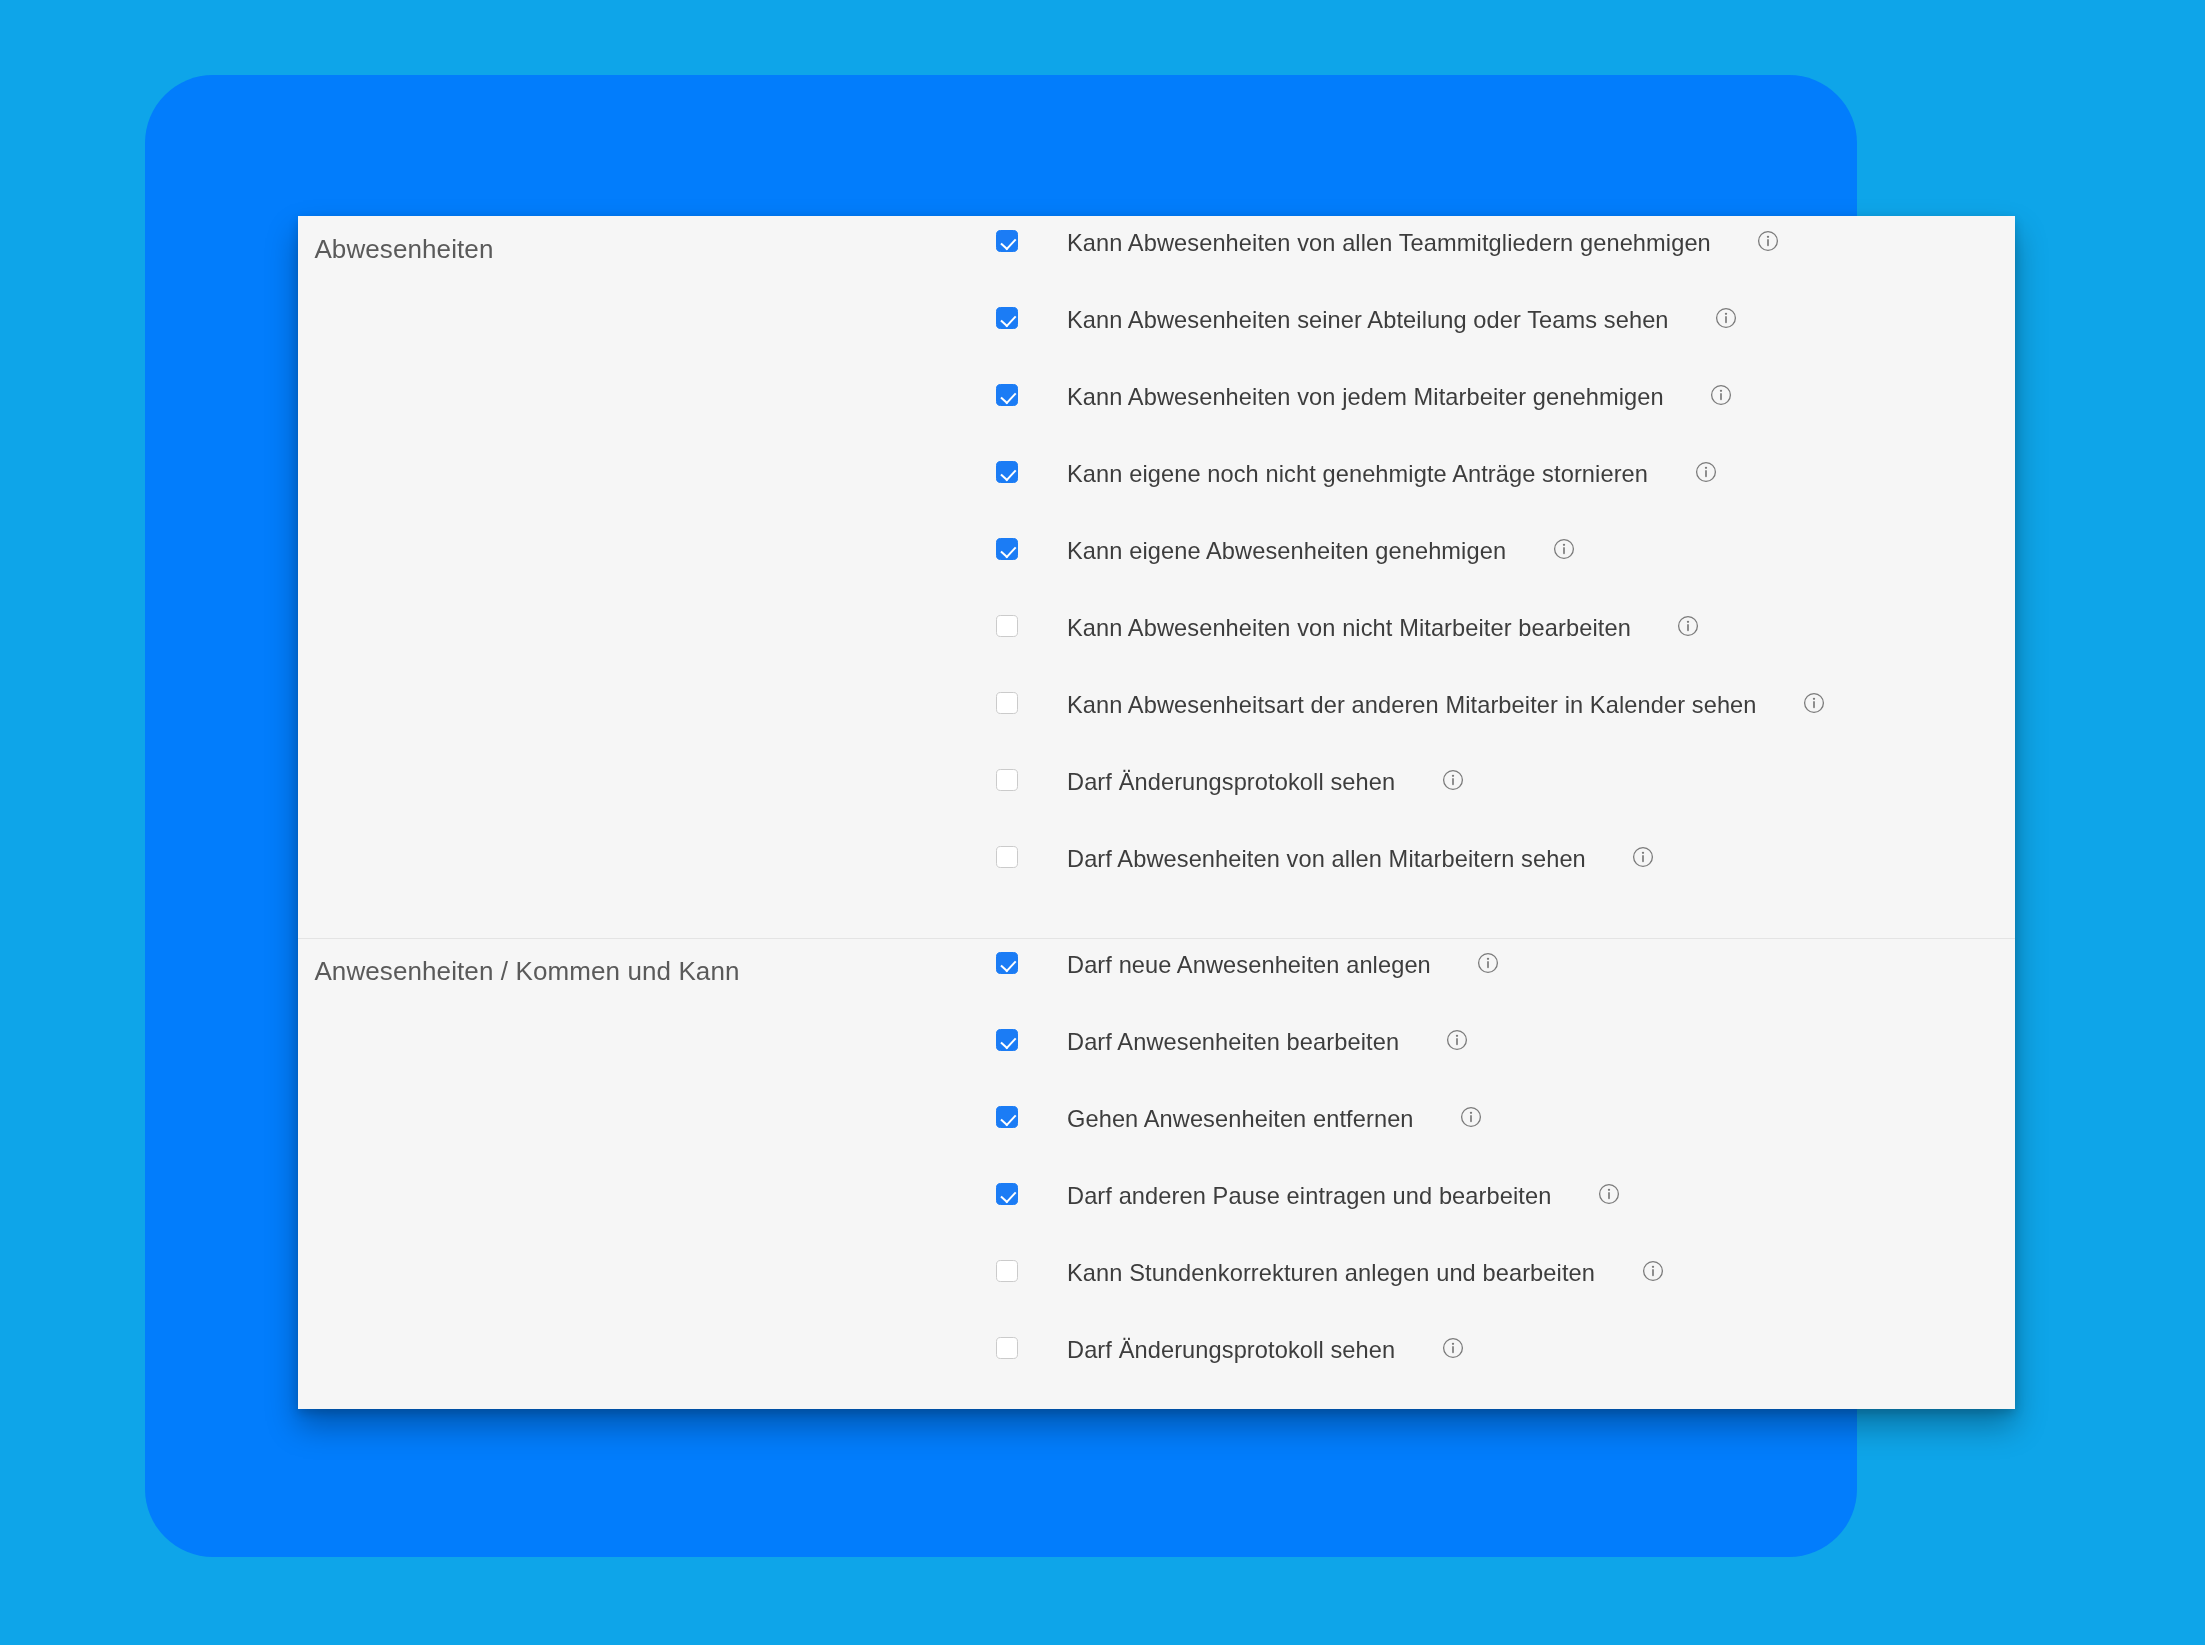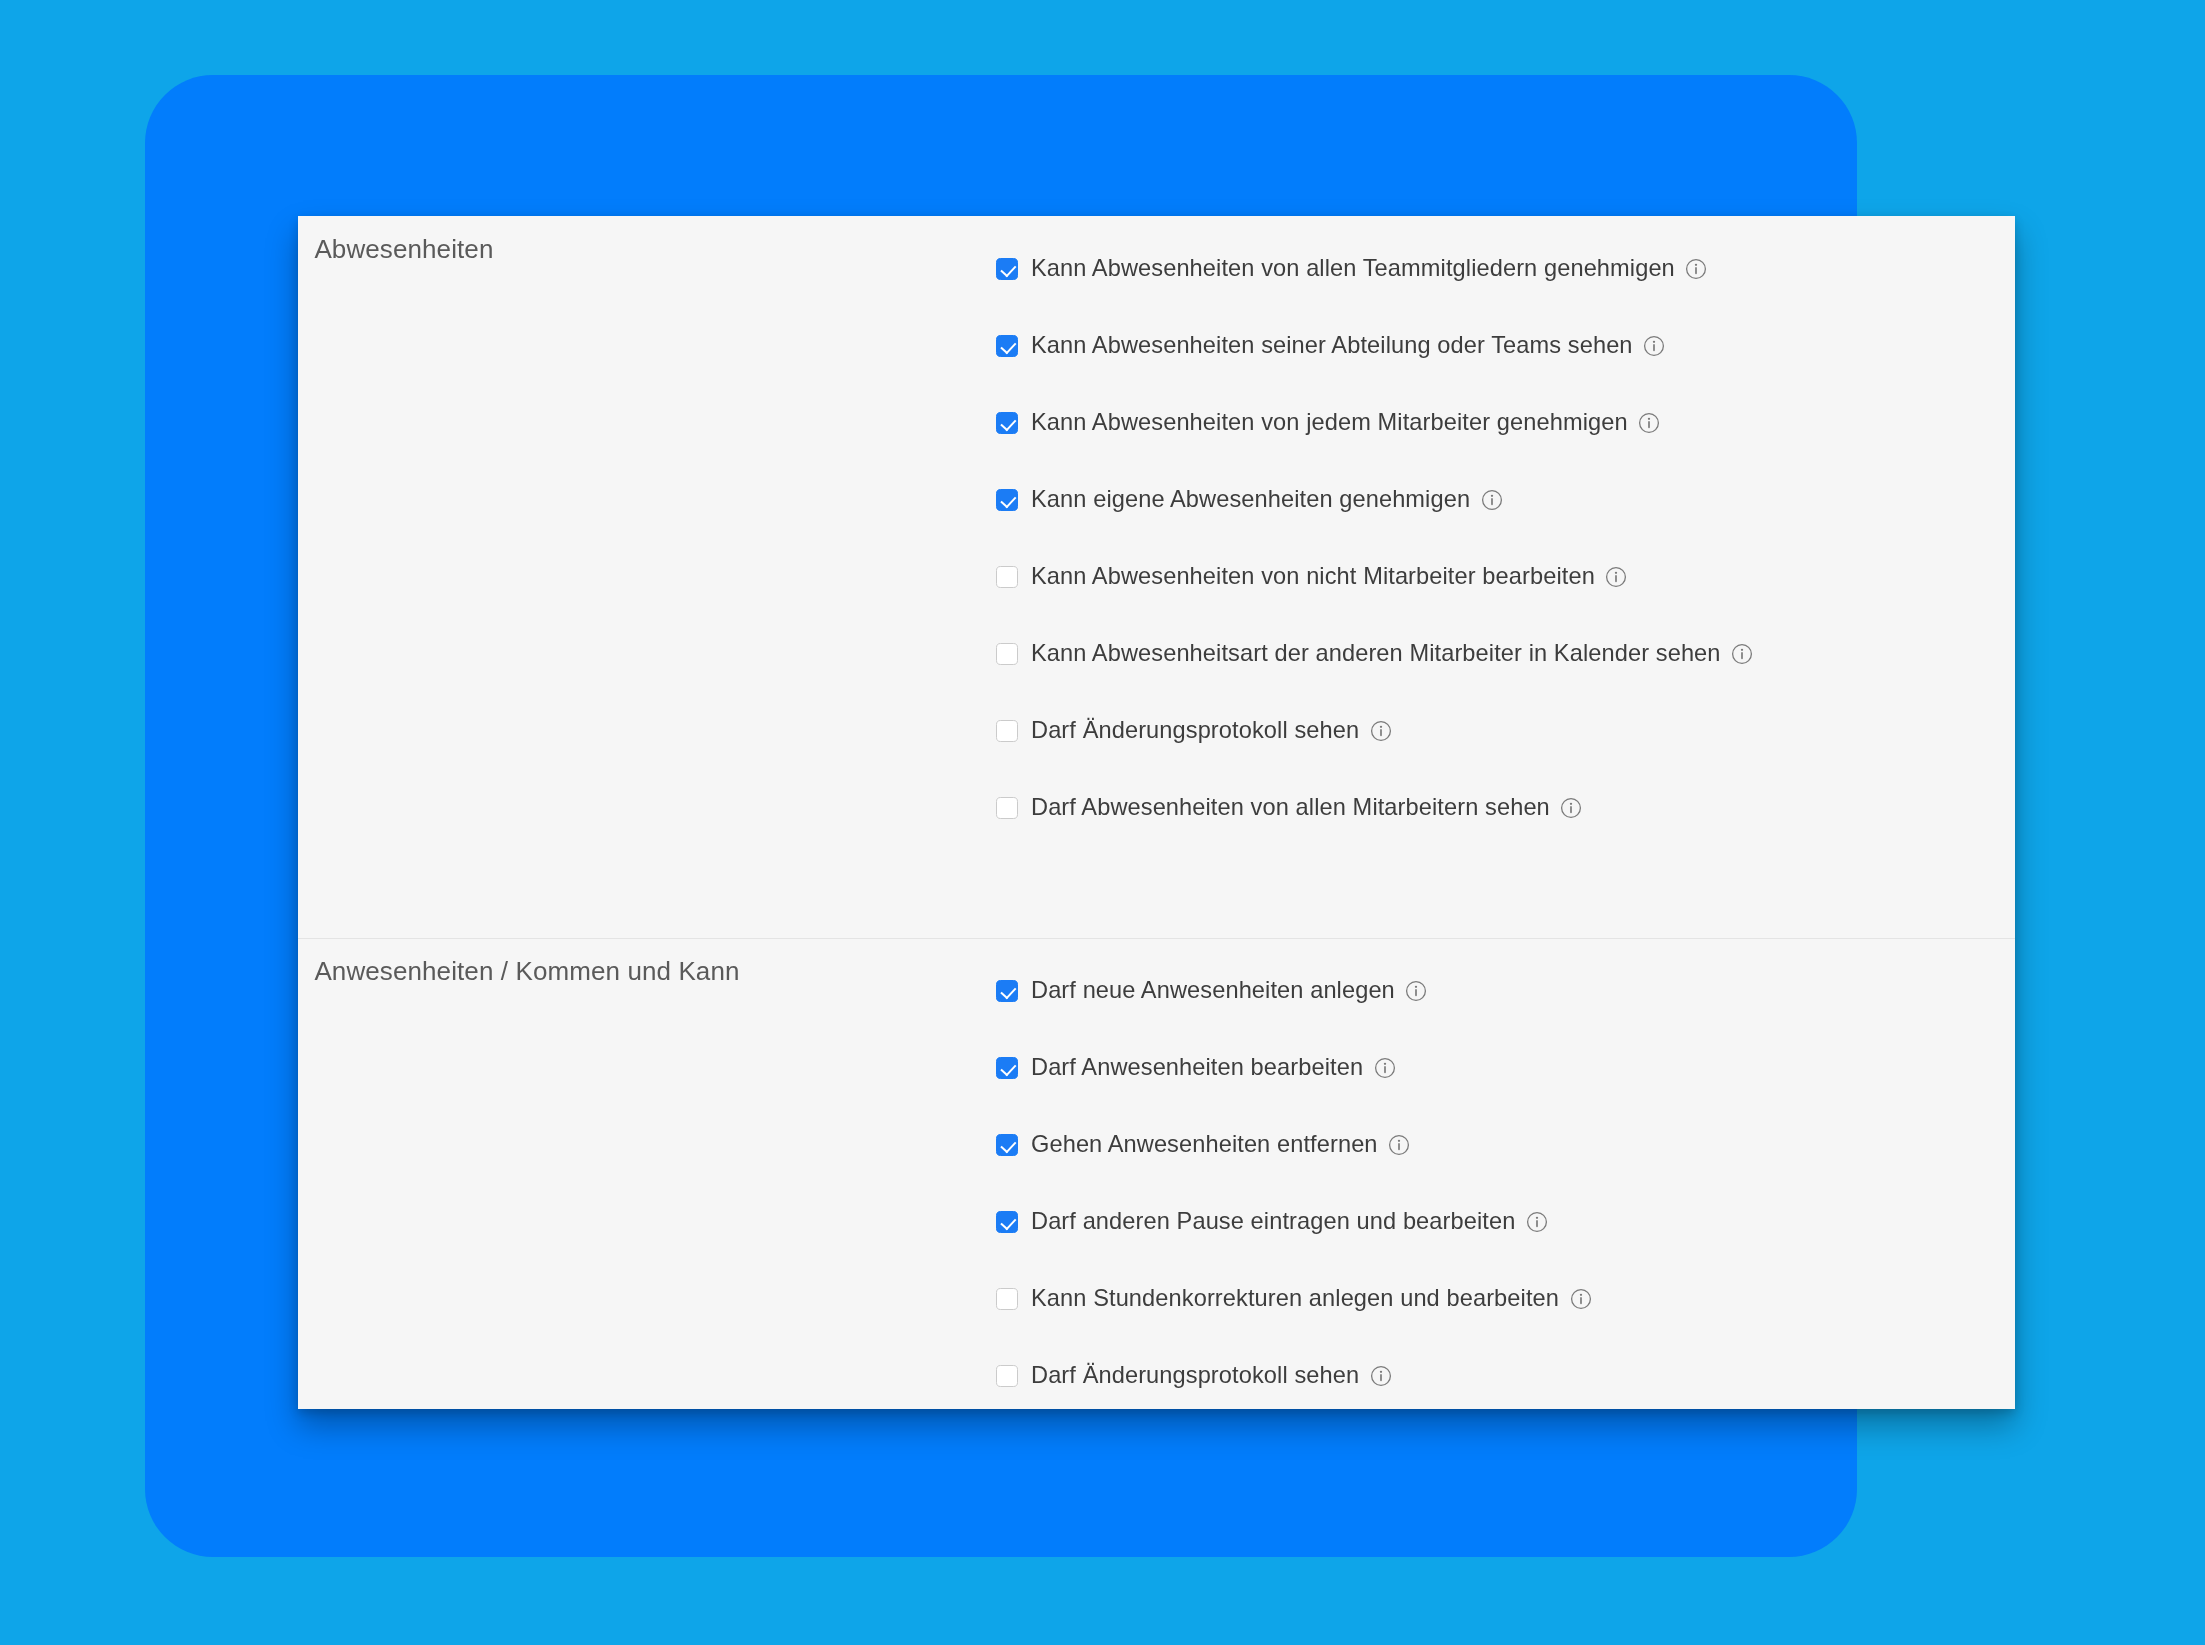--- a/index.html
+++ b/index.html
@@ -70,22 +70,23 @@
 
   .options {
     position: absolute;
     left: 698px;
     top: 14.4px;
     width: 983px;
   }
 
   .option-row {
     display: flex;
-    align-items: center;
+    align-items: flex-start;
     height: 77px;
+    gap: 36px;
   }
 
   .checkbox {
     flex: 0 0 auto;
     width: 22px;
     height: 22px;
     border-radius: 4.6px;
     position: relative;
   }
 
@@ -173,20 +174,31 @@
           <span class="option-label">Kann Abwesenheiten von jedem Mitarbeiter genehmigen</span>
           <span class="info-icon">
             <svg width="22" height="22" viewBox="0 0 34 34">
                 <circle cx="17" cy="17" r="14.5" fill="none" stroke="#7a7a7a" stroke-width="2"></circle>
                 <circle cx="17" cy="10.5" r="1.8" fill="#7a7a7a"></circle>
                 <rect x="15.7" y="14" width="2.6" height="11" rx="1.3" fill="#7a7a7a"></rect>
               </svg>
           </span>
         </div>
 
+        <div class="option-row">
+          <span class="checkbox checked"></span>
+          <span class="option-label">Kann eigene noch nicht genehmigte Anträge stornieren</span>
+          <span class="info-icon">
+            <svg width="22" height="22" viewBox="0 0 34 34">
+                <circle cx="17" cy="17" r="14.5" fill="none" stroke="#7a7a7a" stroke-width="2"></circle>
+                <circle cx="17" cy="10.5" r="1.8" fill="#7a7a7a"></circle>
+                <rect x="15.7" y="14" width="2.6" height="11" rx="1.3" fill="#7a7a7a"></rect>
+              </svg>
+          </span>
+        </div>
 
         <div class="option-row">
           <span class="checkbox checked"></span>
           <span class="option-label">Kann eigene Abwesenheiten genehmigen</span>
           <span class="info-icon">
             <svg width="22" height="22" viewBox="0 0 34 34">
                 <circle cx="17" cy="17" r="14.5" fill="none" stroke="#7a7a7a" stroke-width="2"></circle>
                 <circle cx="17" cy="10.5" r="1.8" fill="#7a7a7a"></circle>
                 <rect x="15.7" y="14" width="2.6" height="11" rx="1.3" fill="#7a7a7a"></rect>
               </svg>

